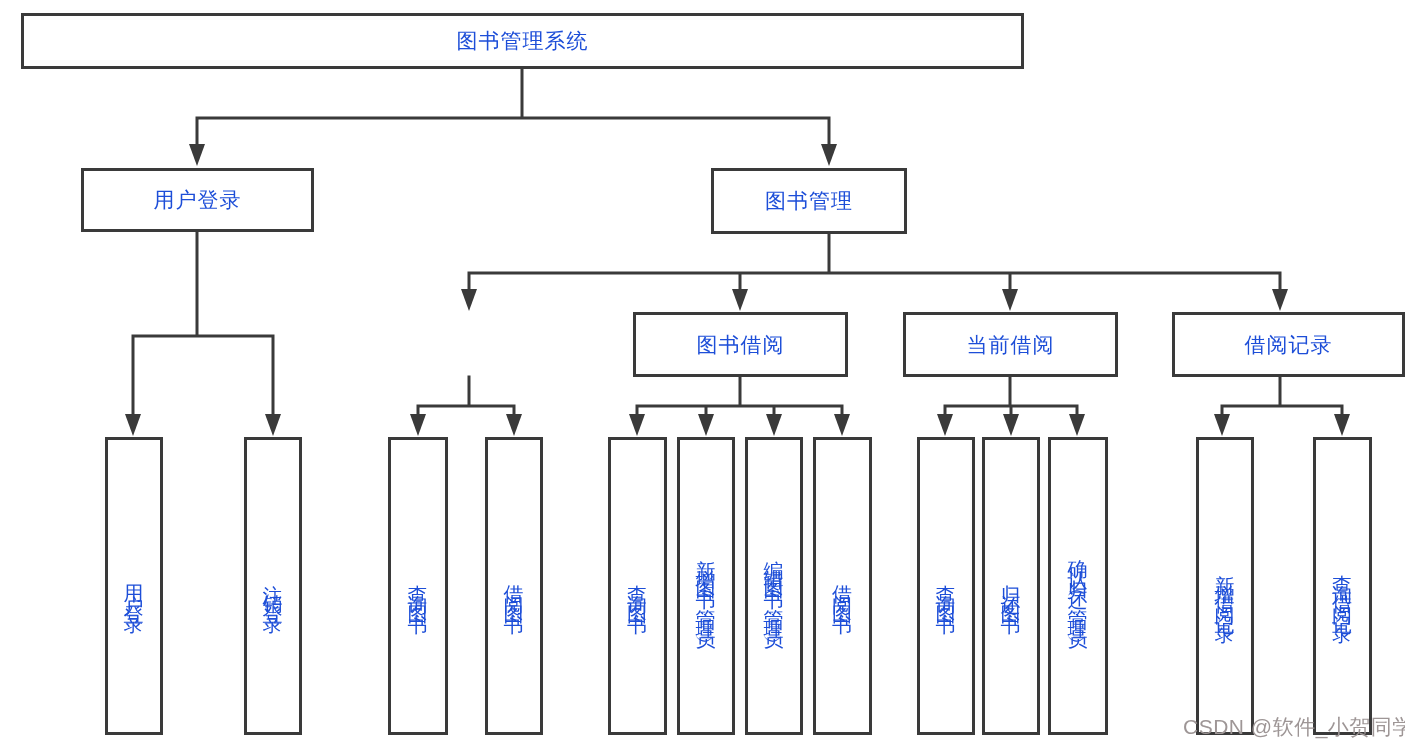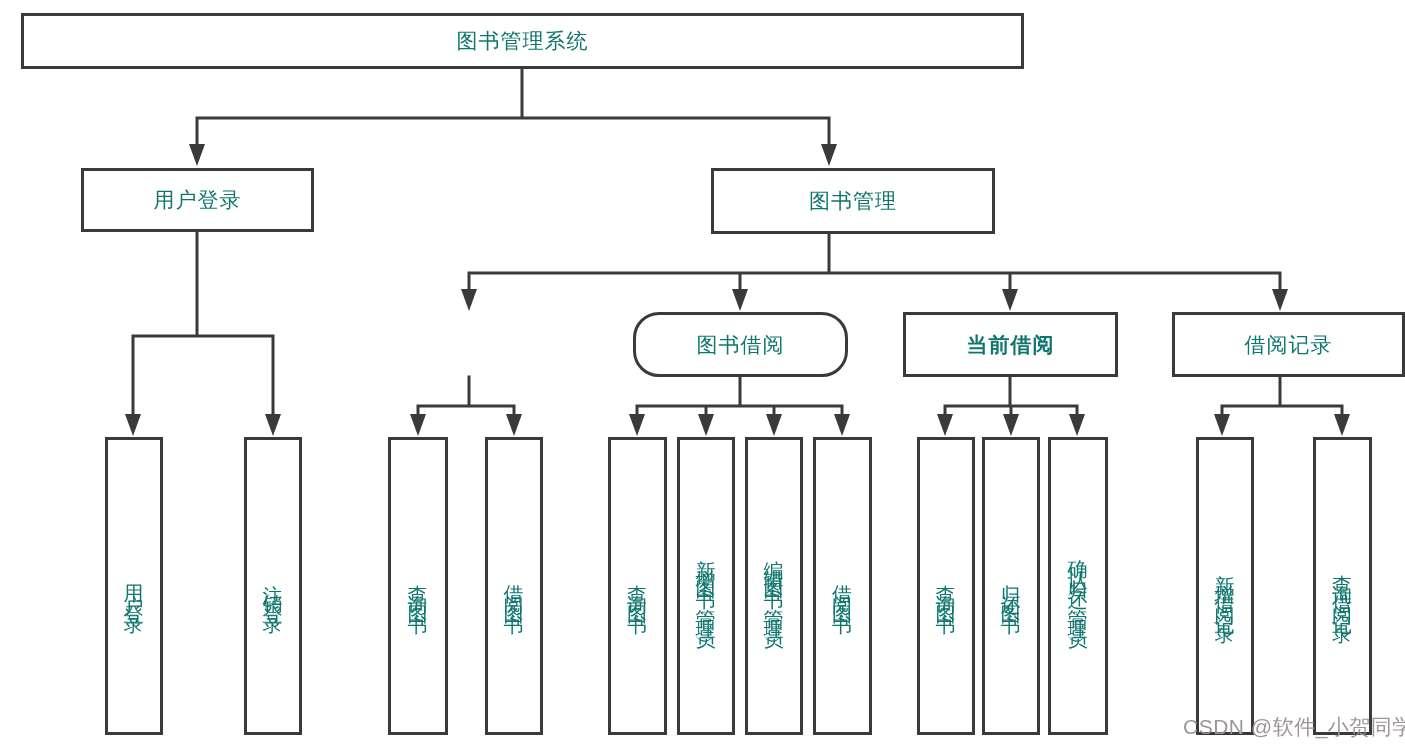--- a/index.html
+++ b/index.html
@@ -15,39 +15,39 @@
   .box{
     position:absolute;
     box-sizing:border-box;
     background:#ffffff;
     border:3px solid #3a3a3a;
     display:flex;
     align-items:center;
     justify-content:center;
     font-size:21px;
     letter-spacing:1px;
-    color:#0f766e;
+    color:#1d4ed8;
     text-align:center;
     line-height:1.2;
     z-index:2;
   }
   .vbox{
     writing-mode:vertical-rl;
     text-orientation:mixed;
     letter-spacing:10px;
     font-size:20px;
     padding-top:6px;
   }
   
   .n-root{left:21px;top:13px;width:1003px;height:56px;}
   .n-user-login{left:81px;top:168px;width:233px;height:64px;}
-  .n-book-mgmt{left:711px;top:168px;width:284px;height:66px;}
+  .n-book-mgmt{left:711px;top:168px;width:196px;height:66px;}
   .n-newbook{left:362px;top:312px;width:215px;height:65px;}
-  .n-borrow{left:633px;top:312px;width:215px;height:65px;border-radius:26px;}
-  .n-current{left:903px;top:312px;width:215px;height:65px;font-weight:bold;}
+  .n-borrow{left:633px;top:312px;width:215px;height:65px;}
+  .n-current{left:903px;top:312px;width:215px;height:65px;}
   .n-records{left:1172px;top:312px;width:233px;height:65px;}
   .v1{left:105px;top:437px;width:58px;height:298px;}
   .v2{left:244px;top:437px;width:58px;height:298px;}
   .v3{left:388px;top:437px;width:60px;height:298px;}
   .v4{left:485px;top:437px;width:58px;height:298px;}
   .v5{left:608px;top:437px;width:59px;height:298px;}
   .v6{left:677px;top:437px;width:58px;height:298px;}
   .v7{left:745px;top:437px;width:58px;height:298px;}
   .v8{left:813px;top:437px;width:59px;height:298px;}
   .v9{left:917px;top:437px;width:58px;height:298px;}

